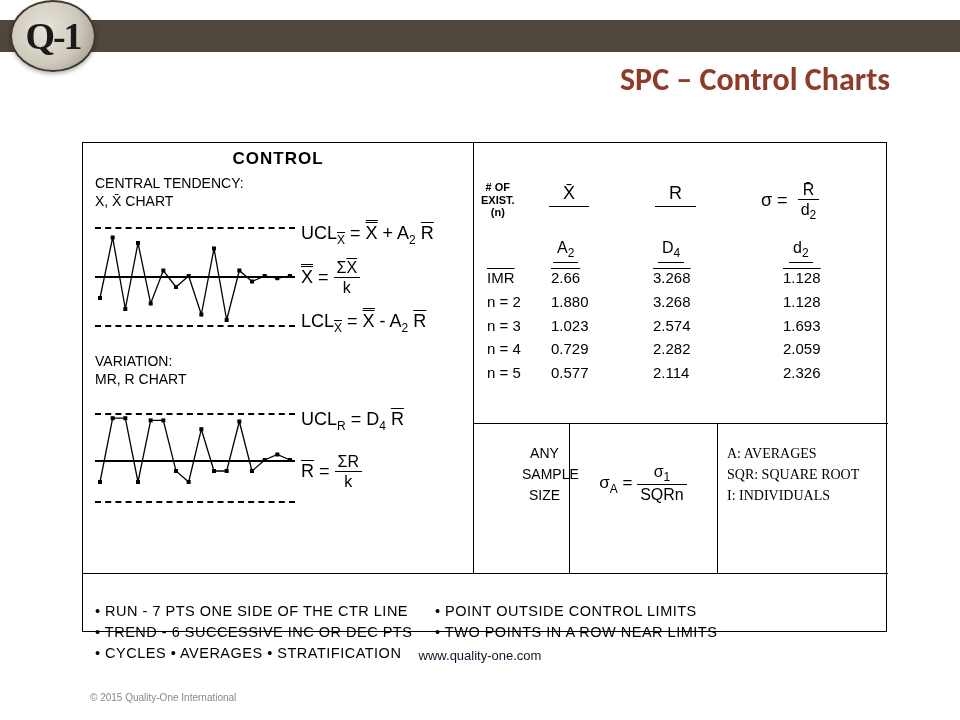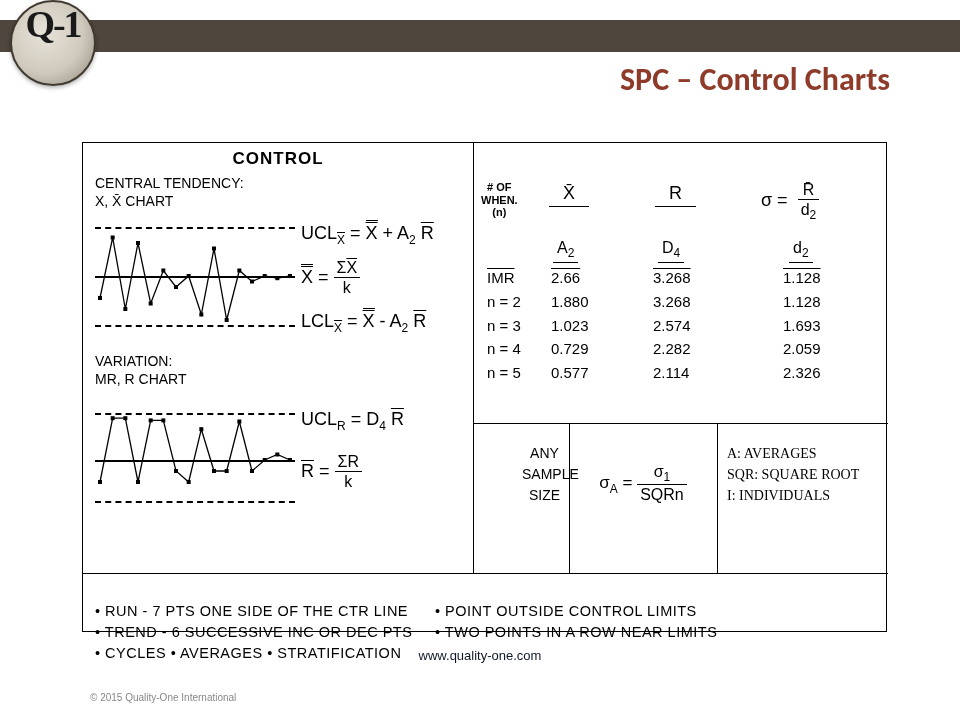--- a/index.html
+++ b/index.html
@@ -13,26 +13,26 @@
   }
   .topbar {
     position: absolute;
     left: 0; top: 20px;
     width: 960px; height: 32px;
     background: #4f473e;
   }
   .logo {
     position: absolute;
     left: 10px; top: 0px;
-    width: 86px; height: 86px;
+    width: 86px; height: 72px;
     border-radius: 50%;
     background: radial-gradient(circle at 40% 40%, #e8e3d9 0%, #cfc9bd 55%, #8f877a 100%);
     border: 2px solid #3f3930;
     box-shadow: 0 2px 4px rgba(0,0,0,0.3);
-    display: flex; align-items: flex-start; justify-content: center;
+    display: flex; align-items: center; justify-content: center;
   }
   .logo-text {
     font-family: Georgia, 'Times New Roman', serif;
     font-size: 38px; font-weight: bold;
     color: #1a1a1a;
     letter-spacing: -2px;
   }
   .title {
     position: absolute;
     right: 70px; top: 60px;
@@ -189,21 +189,21 @@
     <span>LCL</span><span class="sub"><span class="bar">X</span></span><span> = </span><span class="bar dbar">X</span><span> - A</span><span class="sub">2</span> <span class="bar">R</span>
   </div>
   <div class="formula" style="left:218px;top:266px">
     <span>UCL</span><span class="sub">R</span><span> = D</span><span class="sub">4</span> <span class="bar">R</span>
   </div>
   <div class="formula" style="left:218px;top:310px">
     <span class="bar">R</span><span> = </span><span class="frac"><span class="num"><span>Σ</span><span>R</span></span><span class="den">k</span></span>
   </div>
 
   <div class="rt-obs" style="white-space:pre-line"># OF
-WHEN.
+EXIST.
 (n)</div>
   <div class="rt-hdr u" style="left:466px">X̄</div>
   <div class="rt-hdr u" style="left:572px">R</div>
   <div class="rt-sigma" style="left:678px">
     <span>σ  =</span>&nbsp;
     <span class="frac"><span class="num">R̄</span><span class="den"><span>d</span><span class="sub">2</span></span></span>
   </div>
 
   <div class="const-hdr" style="left:470px"><span>A</span><span class="sub">2</span></div>
   <div class="const-hdr" style="left:575px"><span>D</span><span class="sub">4</span></div>

